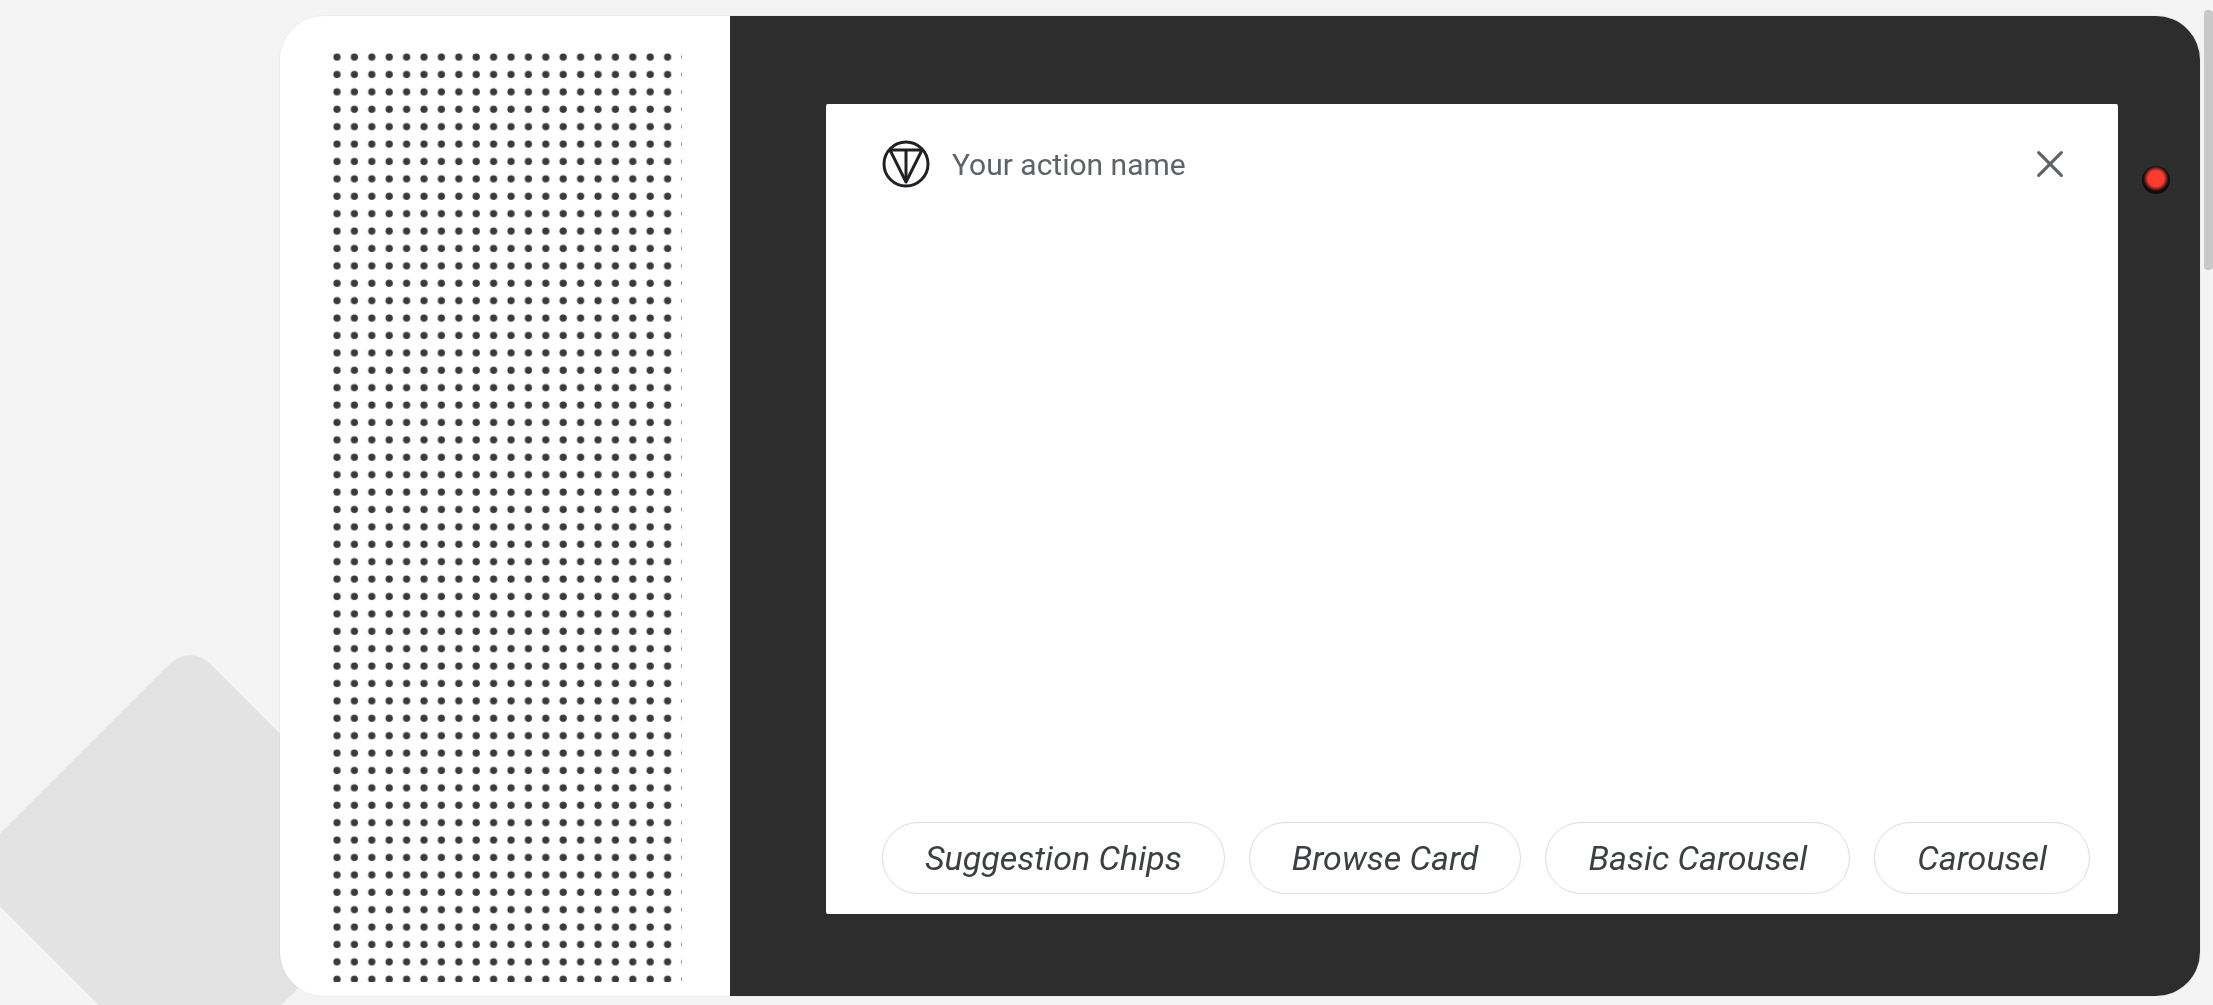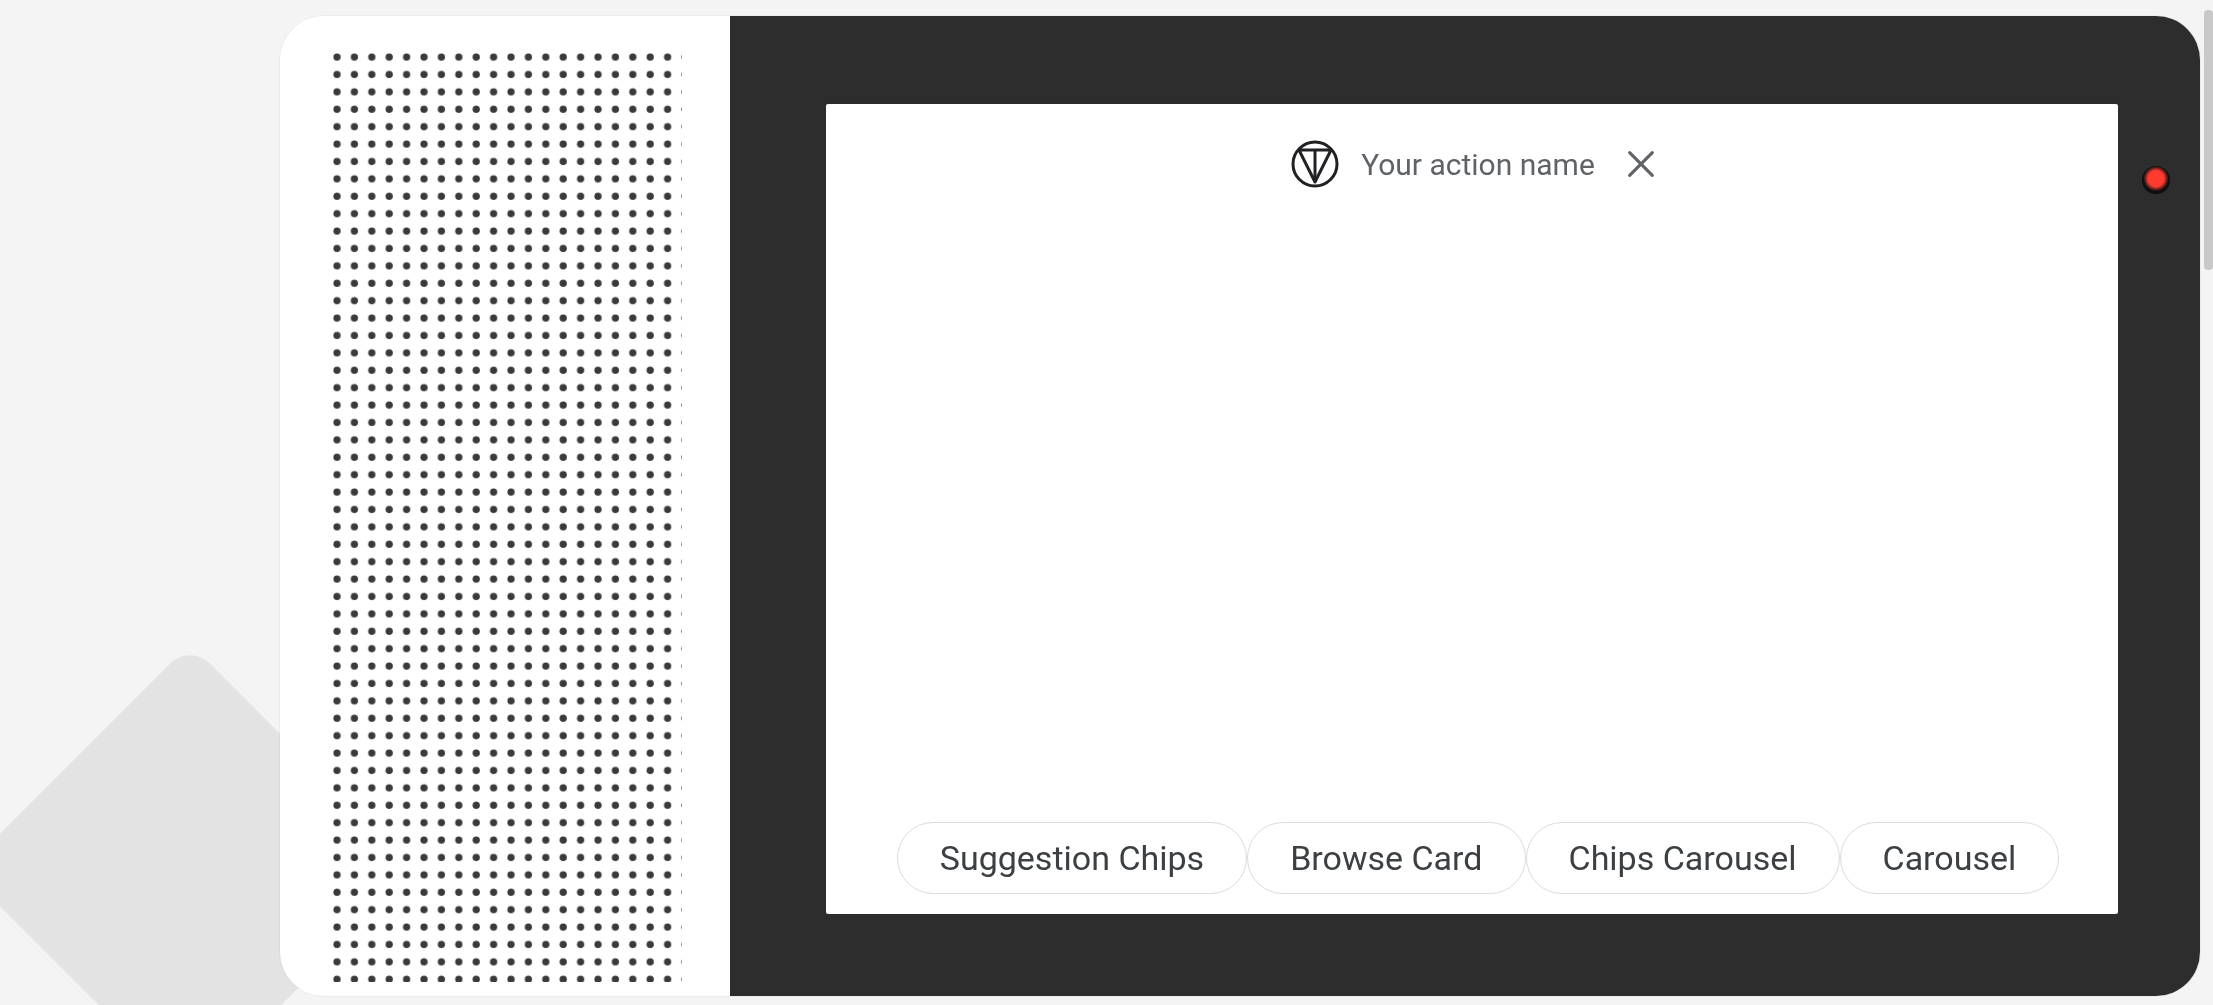--- a/index.html
+++ b/index.html
@@ -81,21 +81,20 @@
     left: 96px;
     top: 88px;
     right: 82px;
     bottom: 82px;
     background: #ffffff;
     border-radius: 2px;
     box-shadow: 0 0 0 1px rgba(0,0,0,0.02);
     display: flex;
     flex-direction: column;
     padding: 28px 44px 0 56px;
-    align-items: center;
   }
 
   .action-header {
     display: flex;
     align-items: center;
     gap: 22px;
     height: 64px;
   }
   .action-logo {
     width: 48px;
@@ -120,23 +119,25 @@
     cursor: pointer;
     color: #5f6368;
   }
 
   .action-body {
     flex: 1 1 auto;
   }
 
   .chips-row {
     display: flex;
+    gap: 24px;
     padding: 0 0 16px 0;
     align-items: center;
     height: 96px;
+    font-style: italic;
   }
   .chip {
     border: 1.5px solid #dadce0;
     background: #fff;
     color: #3c4043;
     border-radius: 40px;
     padding: 18px 42px;
     font-size: 34px;
     line-height: 1;
     font-weight: 400;
@@ -197,21 +198,21 @@
               <line x1="20" y1="4" x2="4" y2="20" stroke="#5f6368" stroke-width="2.2" stroke-linecap="round"></line>
             </svg>
           </div>
         </div>
 
         <div class="action-body"></div>
 
         <div class="chips-row">
           <div class="chip">Suggestion Chips</div>
           <div class="chip">Browse Card</div>
-          <div class="chip">Chips Carousel</div>
+          <div class="chip">Basic Carousel</div>
           <div class="chip">Carousel</div>
         </div>
 
       </div>
     </div>
   </div>
 
   <div class="scroll-hint"></div>
 </div>
 

